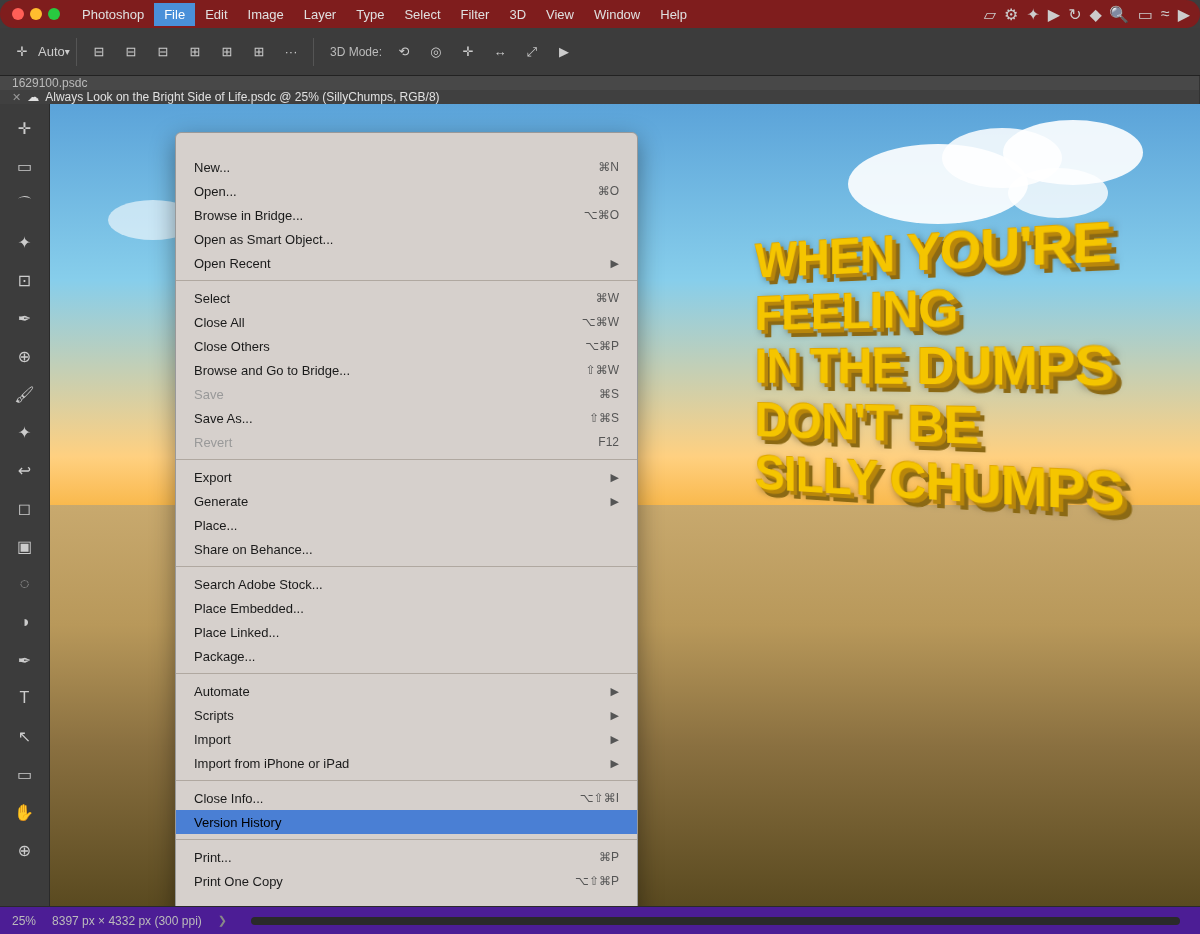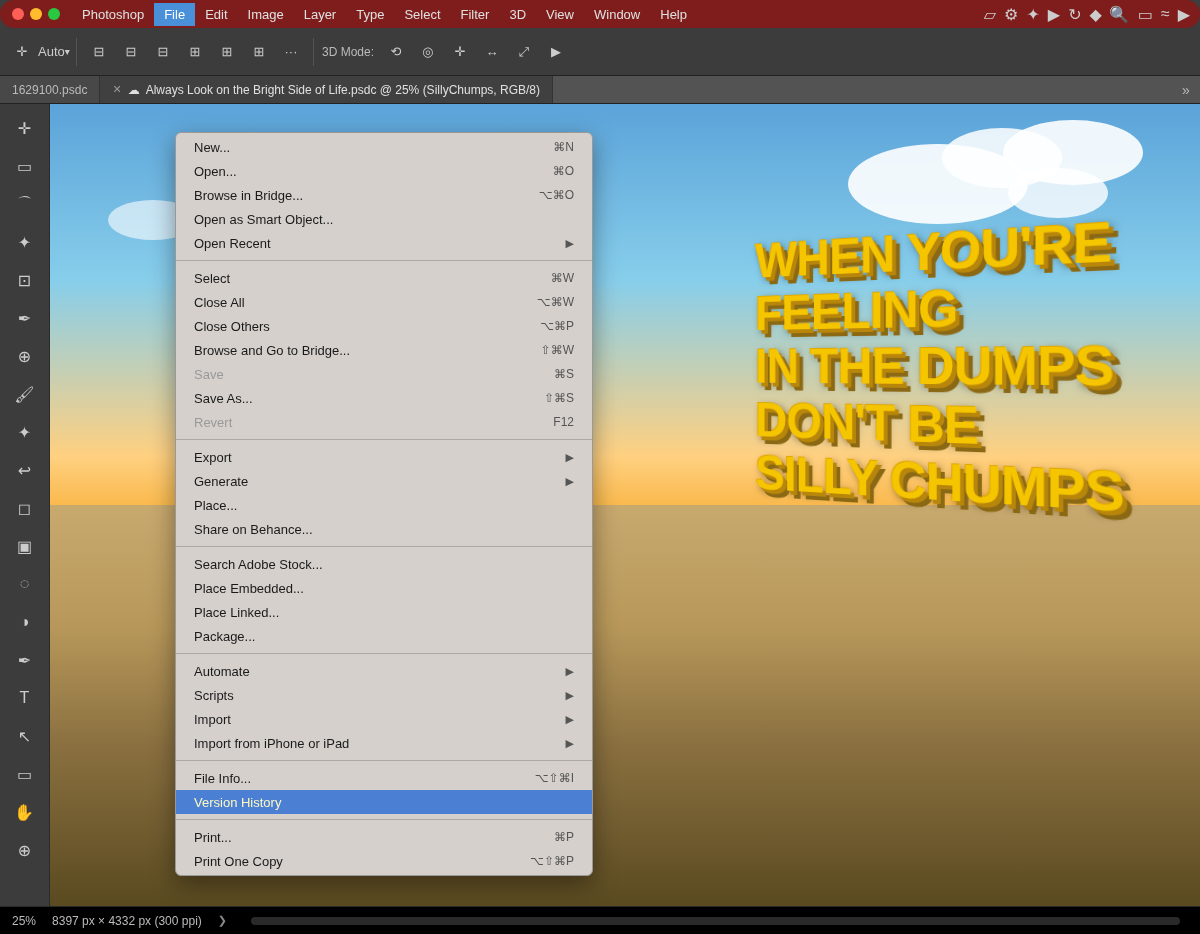--- a/index.html
+++ b/index.html
@@ -69,31 +69,32 @@
       padding-right: 8px;
       margin-right: 4px;
     }
     .toolbar-btn {
       width: 28px; height: 28px;
       display: flex; align-items: center; justify-content: center;
       color: #ccc; font-size: 13px; cursor: pointer;
       border-radius: 3px;
     }
     .toolbar-3d {
-      font-size: 12px; color: #bbb; 
+      font-size: 12px; color: #bbb; margin-left: 8px;
     }
 
     
     #tabbar {
       width: 100%;
       height: 28px;
       background: #535353;
       display: flex;
       align-items: stretch;
       border-bottom: 1px solid #222;
+      flex-direction: column;
     }
     .tab {
       display: flex;
       align-items: center;
       padding: 0 12px;
       font-size: 12px;
       color: #bbb;
       background: #484848;
       border-right: 1px solid #333;
       cursor: pointer;
@@ -179,26 +180,26 @@
         8px 8px 0 #8B6914,
         -1px -1px 0 #e0a800,
         3px 3px 8px rgba(0,0,0,0.5);
       transform: perspective(300px) rotateY(-8deg);
       letter-spacing: -1px;
     }
     #file-menu {
       position: absolute;
       top: 28px;
       left: 125px;
-      width: 418px;
+      width: 463px;
       background: #d6d0cc;
       border: 1px solid #999;
       border-radius: 6px;
       box-shadow: 0 8px 24px rgba(0,0,0,0.4);
-      padding: 0 0;
+      padding: 20px 0;
       z-index: 200;
     }
     .menu-section {
       padding: 2px 0;
     }
     .menu-divider {
       height: 1px;
       background: #b0a8a0;
       margin: 3px 0;
     }
@@ -206,21 +207,21 @@
       display: flex;
       align-items: center;
       padding: 4px 18px;
       cursor: pointer;
       color: #1a1a1a;
       font-size: 13px;
       min-height: 24px;
     }
     .menu-row.active {
       background: #4a7fd4;
-      color: #fef9c3;
+      color: #000000;
     }
     .menu-row.disabled {
       color: #999;
       cursor: default;
     }
     .menu-row .label { flex: 1; }
     .menu-row .shortcut {
       font-size: 12px;
       color: #555;
       margin-left: 16px;
@@ -228,21 +229,21 @@
     .menu-row .arrow {
       font-size: 11px;
       color: #555;
       margin-left: 8px;
     }
 
     
     #statusbar {
       width: 100%;
       height: 28px;
-      background: #000000;
+      background: #4c1d95;
       border-top: 1px solid #2a2a2a;
       display: flex;
       align-items: center;
       padding: 0 12px;
       color: #bbb;
       font-size: 12px;
       gap: 16px;
     }
     .status-arrow {
       font-size: 11px; color: #888;
@@ -484,21 +485,21 @@
         </div>
         <div class="menu-row">
           <span class="label">Import from iPhone or iPad</span>
           <span class="arrow">▶</span>
         </div>
       </div>
       <div class="menu-divider"></div>
 
       <div class="menu-section">
         <div class="menu-row">
-          <span class="label">File Info...</span>
+          <span class="label">Close Info...</span>
           <span class="shortcut">⌥⇧⌘I</span>
         </div>
         <div class="menu-row active">
           <span class="label">Version History</span>
         </div>
       </div>
       <div class="menu-divider"></div>
 
       <div class="menu-section">
         <div class="menu-row">

